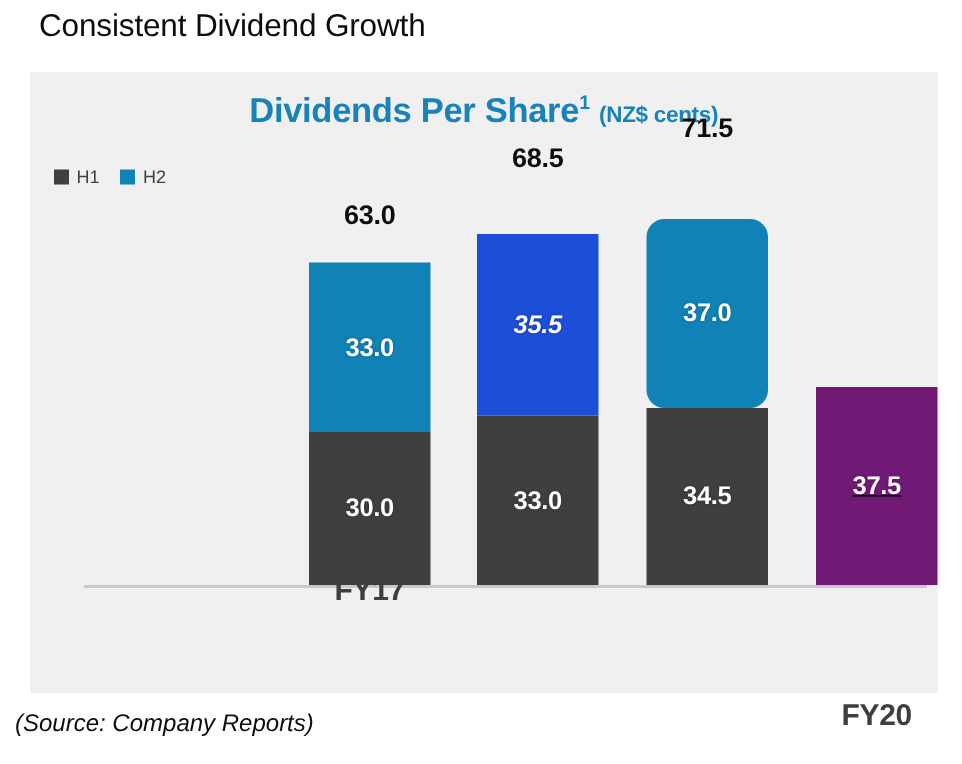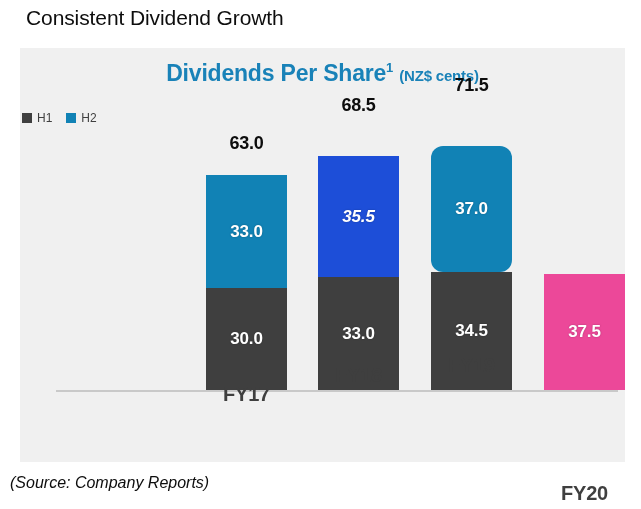--- a/index.html
+++ b/index.html
@@ -56,21 +56,21 @@
     line-height: 0;
   }
   #chart-title .units {
     font-size: 15px;
     font-weight: bold;
   }
 
   
   #legend {
     position: absolute;
-    left: 2px;
+    left: 16px;
     top: 64px;
     display: flex;
     align-items: center;
     gap: 14px;
   }
   .legend-item {
     display: flex;
     align-items: center;
     gap: 5px;
   }
@@ -217,21 +217,21 @@
         </div>
         <div class="seg" style="height:118px;background:#3f3f3f;">
           <span class="seg-label">34.5</span>
         </div>
       </div>
       <div class="cat-label" style="top:208px;">FY19</div>
     </div>
 
     <div class="bar-group" style="left:491px;">
       <div class="bar-stack">
-        <div class="seg" style="height:116px;background:#ec4899;">
+        <div class="seg" style="height:132px;background:#701a75;text-decoration:underline;">
           <span class="seg-label">37.5</span>
         </div>
       </div>
       <div class="cat-label" style="top:208px;">FY20</div>
     </div>
 
   </div>
 </div>
 
 <div id="source-note">(Source: Company Reports)</div>

